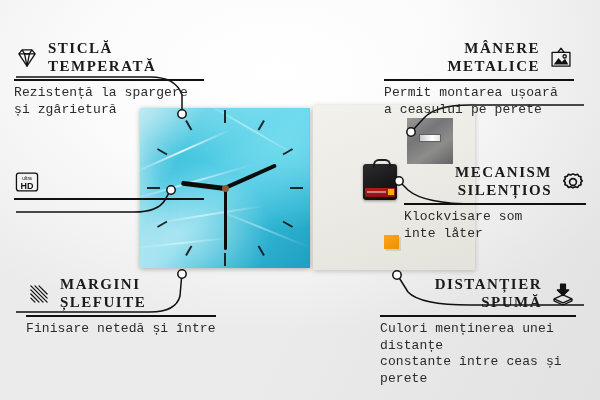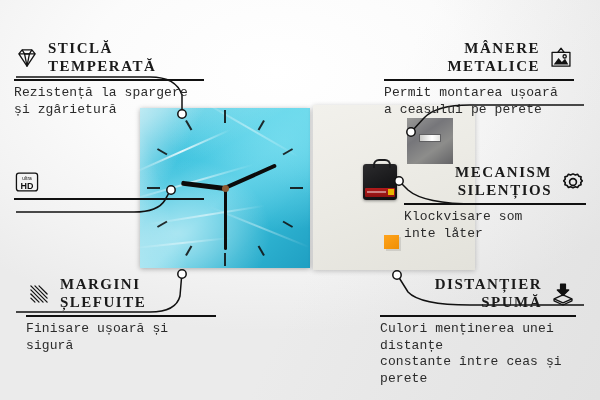--- a/index.html
+++ b/index.html
@@ -226,21 +226,21 @@
           <path d="M6,14 L16,24"></path>
           <path d="M6,19 L11,24"></path>
           <path d="M11,4 L26,19"></path>
           <path d="M16,4 L26,14"></path>
         </g>
       </svg>
       <div class="feat-title">MARGINI
 ȘLEFUITE</div>
     </div>
     <div class="rule"></div>
-    <div class="feat-desc">Finisare ușoară și sigură</div>
+    <div class="feat-desc">Finisare netedă și între</div>
   </div>
 
   <div class="feature right" id="f-handles">
     <div class="feat-head">
       <div class="feat-title">MÂNERE
 METALICE</div>
       <svg class="ico" viewBox="0 0 32 28">
         <g fill="none" stroke="#111" stroke-width="1.6" stroke-linejoin="round">
           <path d="M16,2 L12,7 L20,7 Z"></path>
           <rect x="5" y="7" width="22" height="17"></rect>

